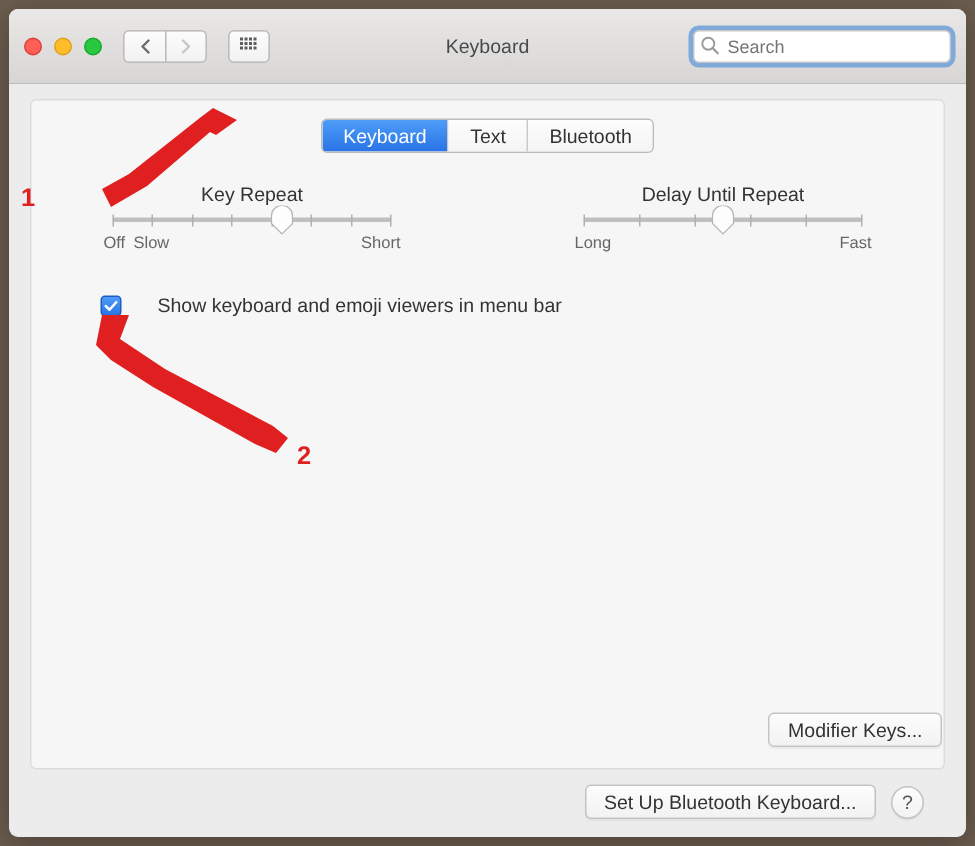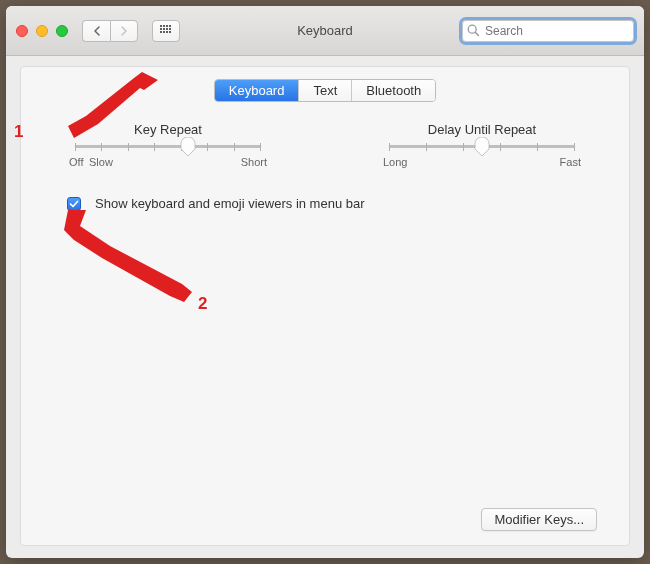--- a/index.html
+++ b/index.html
@@ -162,36 +162,36 @@
     .slider-thumb svg { display: block; }
     .slider-labels-row {
       display: flex;
       justify-content: space-between;
       font-size: 11px;
       color: #666;
       margin-top: 8px;
     }
     .slider-labels-row.three span:first-child { margin-right: 12px; }
     .checkbox-row {
-      display: flex; align-items: flex-end; gap: 14px;
+      display: flex; align-items: flex-end; gap: 24px;
       margin-top: 4px;
       margin-left: 26px;
     }
     .checkbox {
       width: 14px; height: 14px;
       border-radius: 3px;
       background: linear-gradient(#4e9df8, #2973e6);
       border: 0.5px solid #1c5dc4;
       display: flex; align-items: center; justify-content: center;
     }
     .checkbox svg { display: block; }
     .checkbox-label { font-size: 13px; color: #333; }
     .modifier-btn {
       position: absolute;
-      bottom: 14px; right: 32px;
+      bottom: 14px; right: 1px;
     }
     .mac-btn {
       background: linear-gradient(#fdfdfd, #f2f2f2);
       border: 1px solid #c4c4c4;
       border-radius: 4px;
       padding: 3px 12px;
       font-size: 13px;
       box-shadow: 0 1px 1px rgba(0,0,0,0.05);
       color: #333;
       cursor: default;
@@ -345,20 +345,26 @@
           <svg width="10" height="10" viewBox="0 0 10 10">
               <path d="M1.5 5 L4 7.5 L8.5 2.5" stroke="#fff" stroke-width="1.7" fill="none" stroke-linecap="round" stroke-linejoin="round"></path>
             </svg>
         </div>
         <div class="checkbox-label">Show keyboard and emoji viewers in menu bar</div>
       </div>
 
       <button class="mac-btn modifier-btn">Modifier Keys...</button>
     </div>
 
+    <div class="footer">
+      <button class="mac-btn">Set Up Bluetooth Keyboard...</button>
+      <div class="help-btn">
+          <span>?</span>
+        </div>
+    </div>
   </div>
 
   <div class="ann-num" style="left:8px; top:116px;">1</div>
   <svg class="arrow" style="left:22px; top:60px;" width="130" height="80">
     <defs></defs>
     <polygon points="114,6 130,14 116,24 112,22 70,58 46,72 40,60 58,50 106,12" fill="#e02020"></polygon>
   </svg>
 
   <div class="ann-num" style="left:192px; top:288px;">2</div>
   <svg class="arrow" style="left:56px; top:200px;" width="150" height="100">

